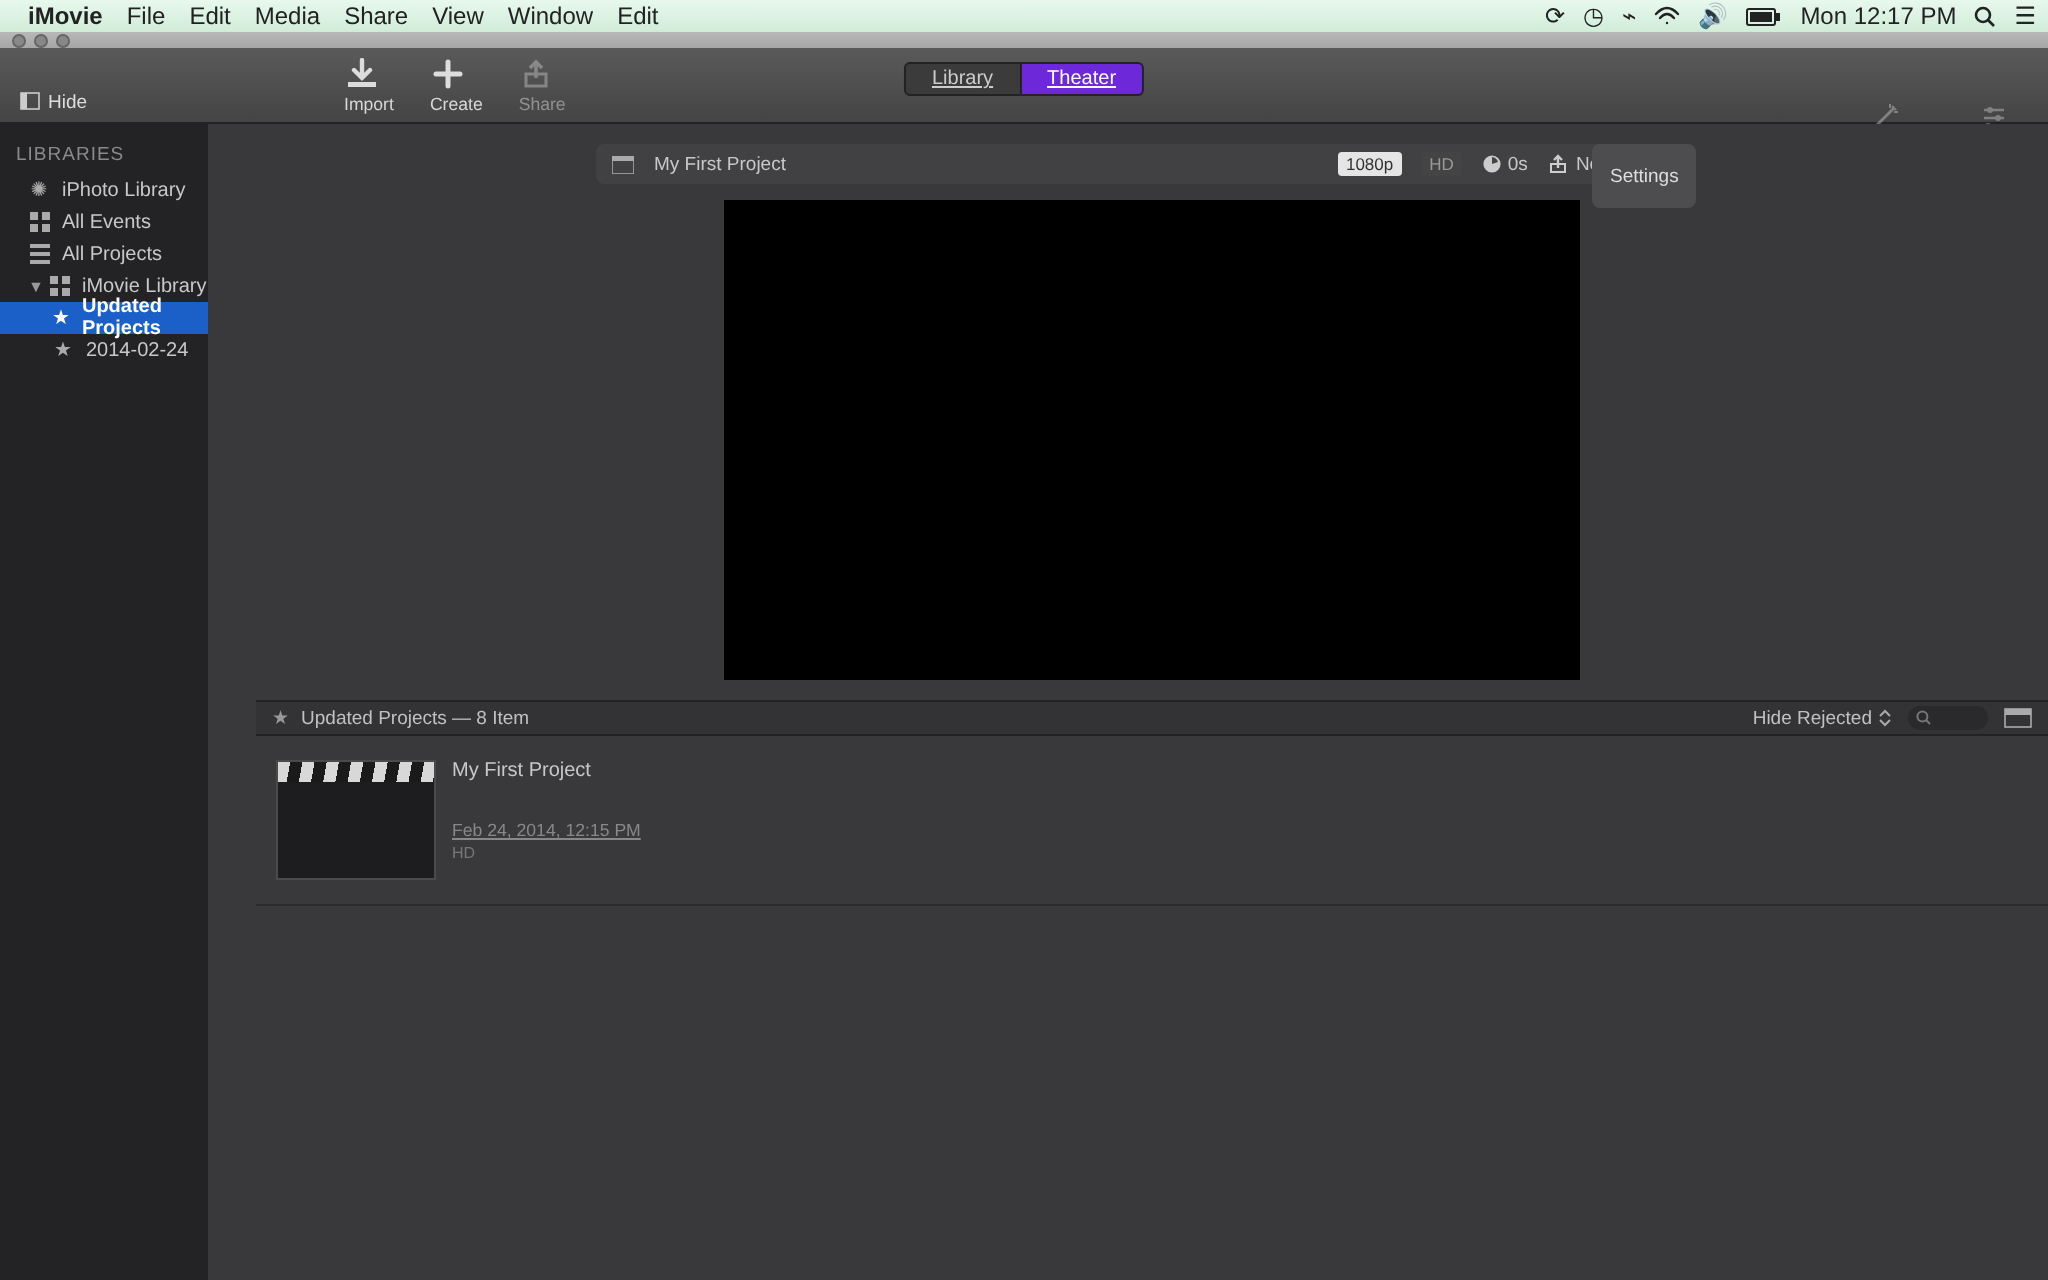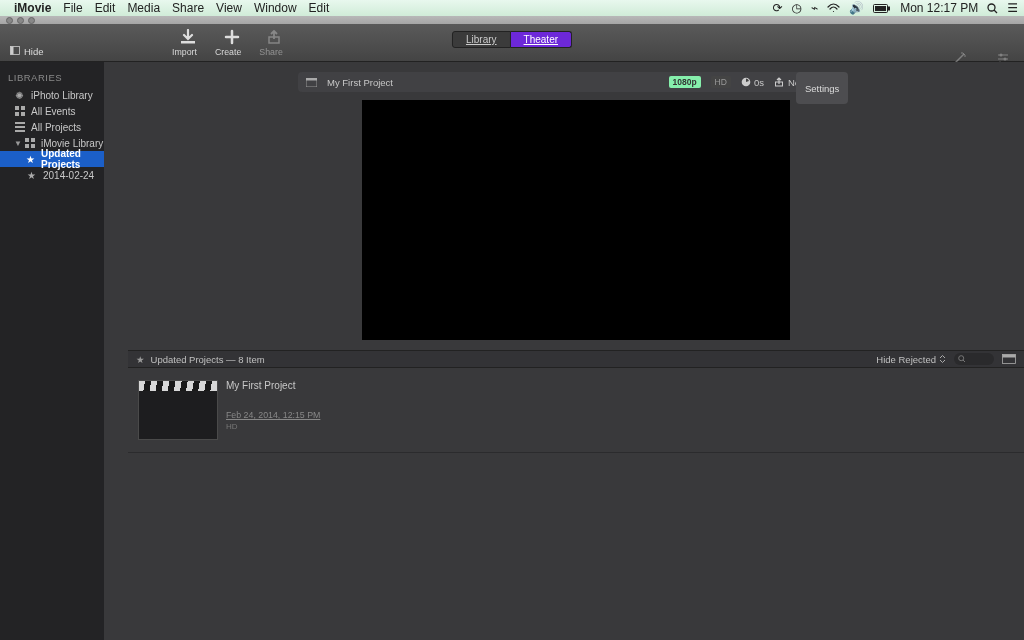--- a/index.html
+++ b/index.html
@@ -15,21 +15,21 @@
 
   
   .titlebar { position:absolute; top:16px; left:0; right:0; height:8px; background:linear-gradient(#b8b8b8,#a6a6a6); }
   .traffic { position:absolute; top:17px; left:6px; display:flex; gap:4px; }
   .traffic span { width:7px; height:7px; border-radius:50%; background:#888; border:0.5px solid #666; }
 
   
   .toolbar { position:absolute; top:24px; left:0; right:0; height:38px; background:linear-gradient(#5a5a5a,#444); border-bottom:1px solid #222; display:flex; align-items:center; }
   .hidebtn { position:absolute; left:10px; top:46px; color:#ddd; font-size:9.5px; display:flex; gap:4px; }
   .toolgroup { display:flex; gap:18px; margin-left:172px; }
-  .toolbtn { display:flex; flex-direction:column; align-items:flex-end; color:#d8d8d8; font-size:8.8px; gap:1px; }
+  .toolbtn { display:flex; flex-direction:column; align-items:flex-start; color:#d8d8d8; font-size:8.8px; gap:1px; }
   .toolbtn.dim { opacity:.5; }
   .toolbtn .ticon { width:18px; height:18px; display:flex; align-items:center; justify-content:center; }
 
   .segcenter { position:absolute; left:50%; transform:translateX(-50%); top:31px; display:flex; }
   .segcenter div { font-size:10px; padding:2px 13px; background:#3b3b3b; color:#ccc; border:1px solid #222;text-decoration:underline; }
   .segcenter div:first-child { border-radius:3px 0 0 3px; }
   .segcenter div:last-child { border-radius:0 3px 3px 0; border-left:none; }
   .segcenter .sel { background:#6d28d9; color:#fff; }
 
   .toolright { position:absolute; right:12px; top:26px; display:flex; gap:20px; }
@@ -43,21 +43,21 @@
   .sidebar .row { display:flex; align-items:center; padding:2px 0 2px 14px; gap:6px; height:16px; }
   .sidebar .row.l2 { padding-left:26px; }
   .sidebar .row.sel { background:#1b5fc8; color:#fff; }
   .sidebar .disc { font-size:8px; width:8px; display:inline-block; color:#999; }
   .sidebar .sic { width:11px; height:11px; display:flex; align-items:center; justify-content:center; color:#aaa; }
 
   
   .projbar { position:absolute; top:10px; left:298px; width:546px; height:20px; background:#414144; border-radius:4px; display:flex; align-items:center; font-size:9.5px; color:#c8c8c8; padding:0 8px; gap:10px; }
   .projbar .spacer { flex:1; }
   .badge { background:#555; border-radius:2px; padding:1px 4px; font-size:8.5px; color:#ddd; }
-  .badge.lit { background:#86efac; color:#333; font-weight:700; }
+  .badge.lit { background:#e5e5e5; color:#333; font-weight:400; }
   .settingsbtn { position:absolute; top:10px; left:796px; height:20px; padding:16px 9px; background:#4d4d50; border-radius:4px; font-size:9.5px; color:#ddd; display:flex; align-items:center; }
 
   
   .canvas { position:absolute; top:38px; left:362px; width:428px; height:240px; background:#000; }
 
   
   .browserhdr { position:absolute; top:288px; left:128px; right:0; height:18px; background:#333336; display:flex; align-items:center; font-size:9.5px; color:#c0c0c0; border-top:1px solid #222; border-bottom:1px solid #222; padding:0 8px; }
   .browserhdr .right { margin-left:auto; display:flex; align-items:center; gap:8px; }
   .browserhdr .search { width:40px; height:12px; background:#2a2a2c; border-radius:7px; }
 

